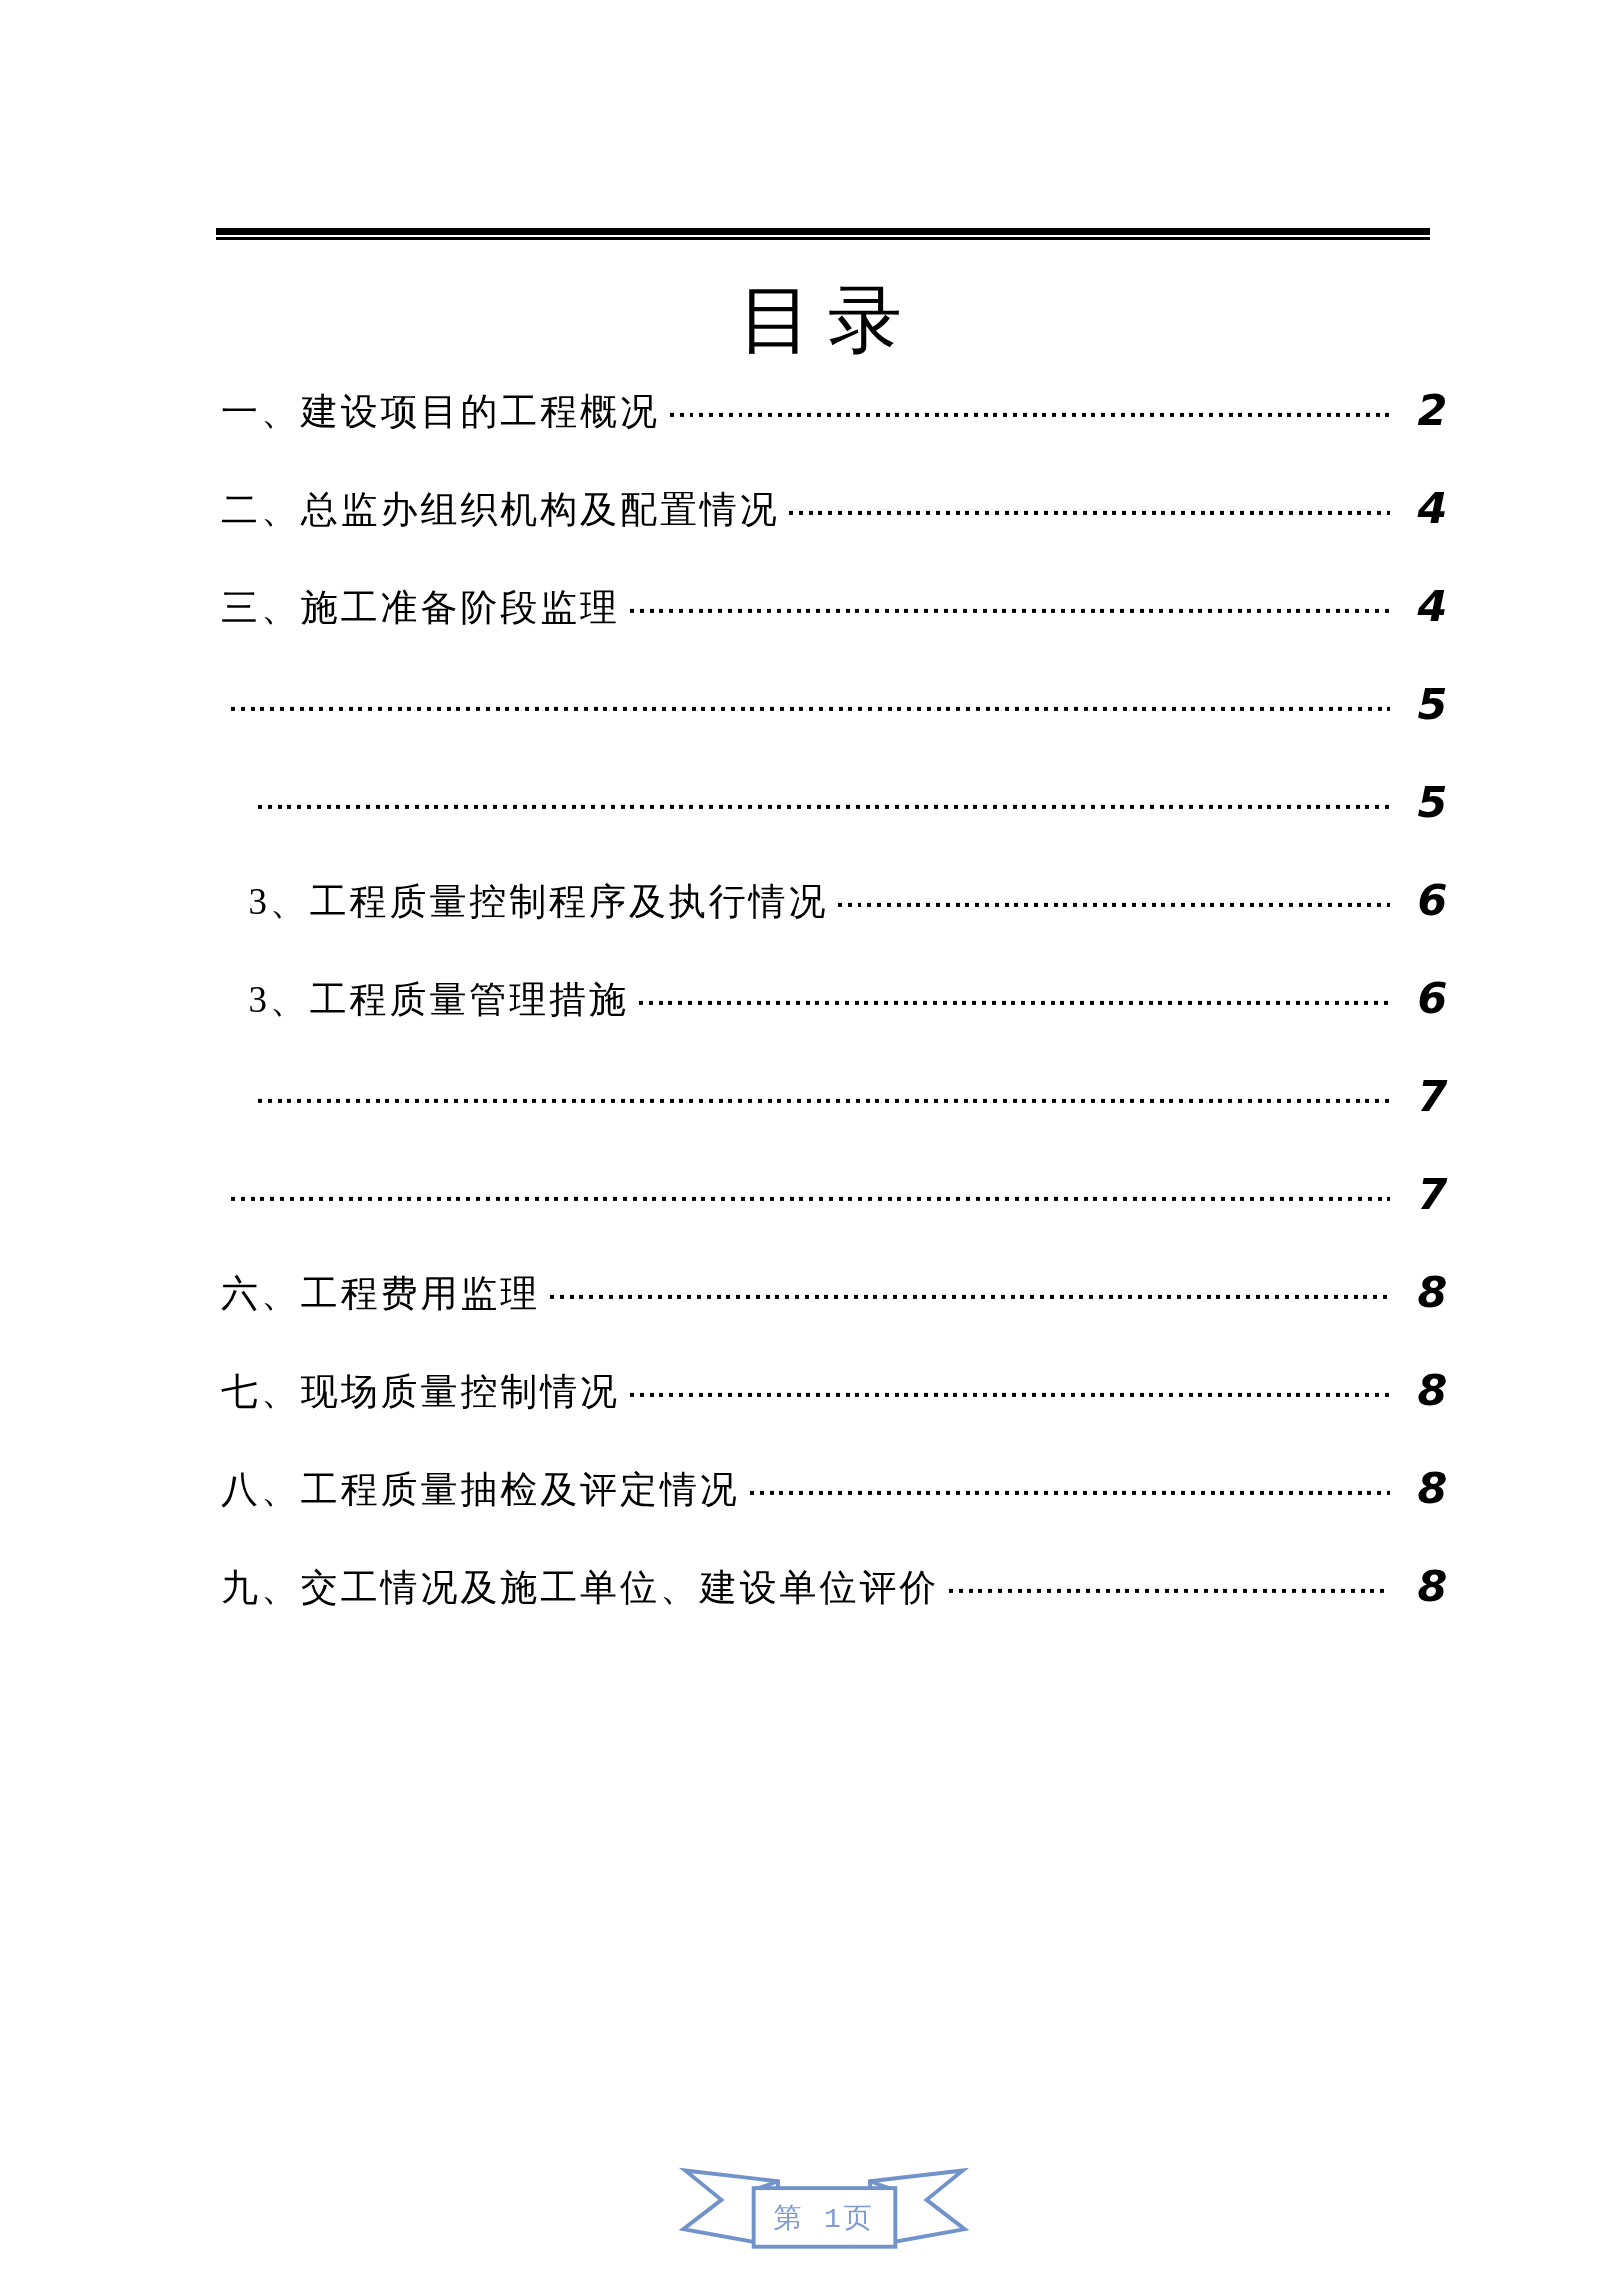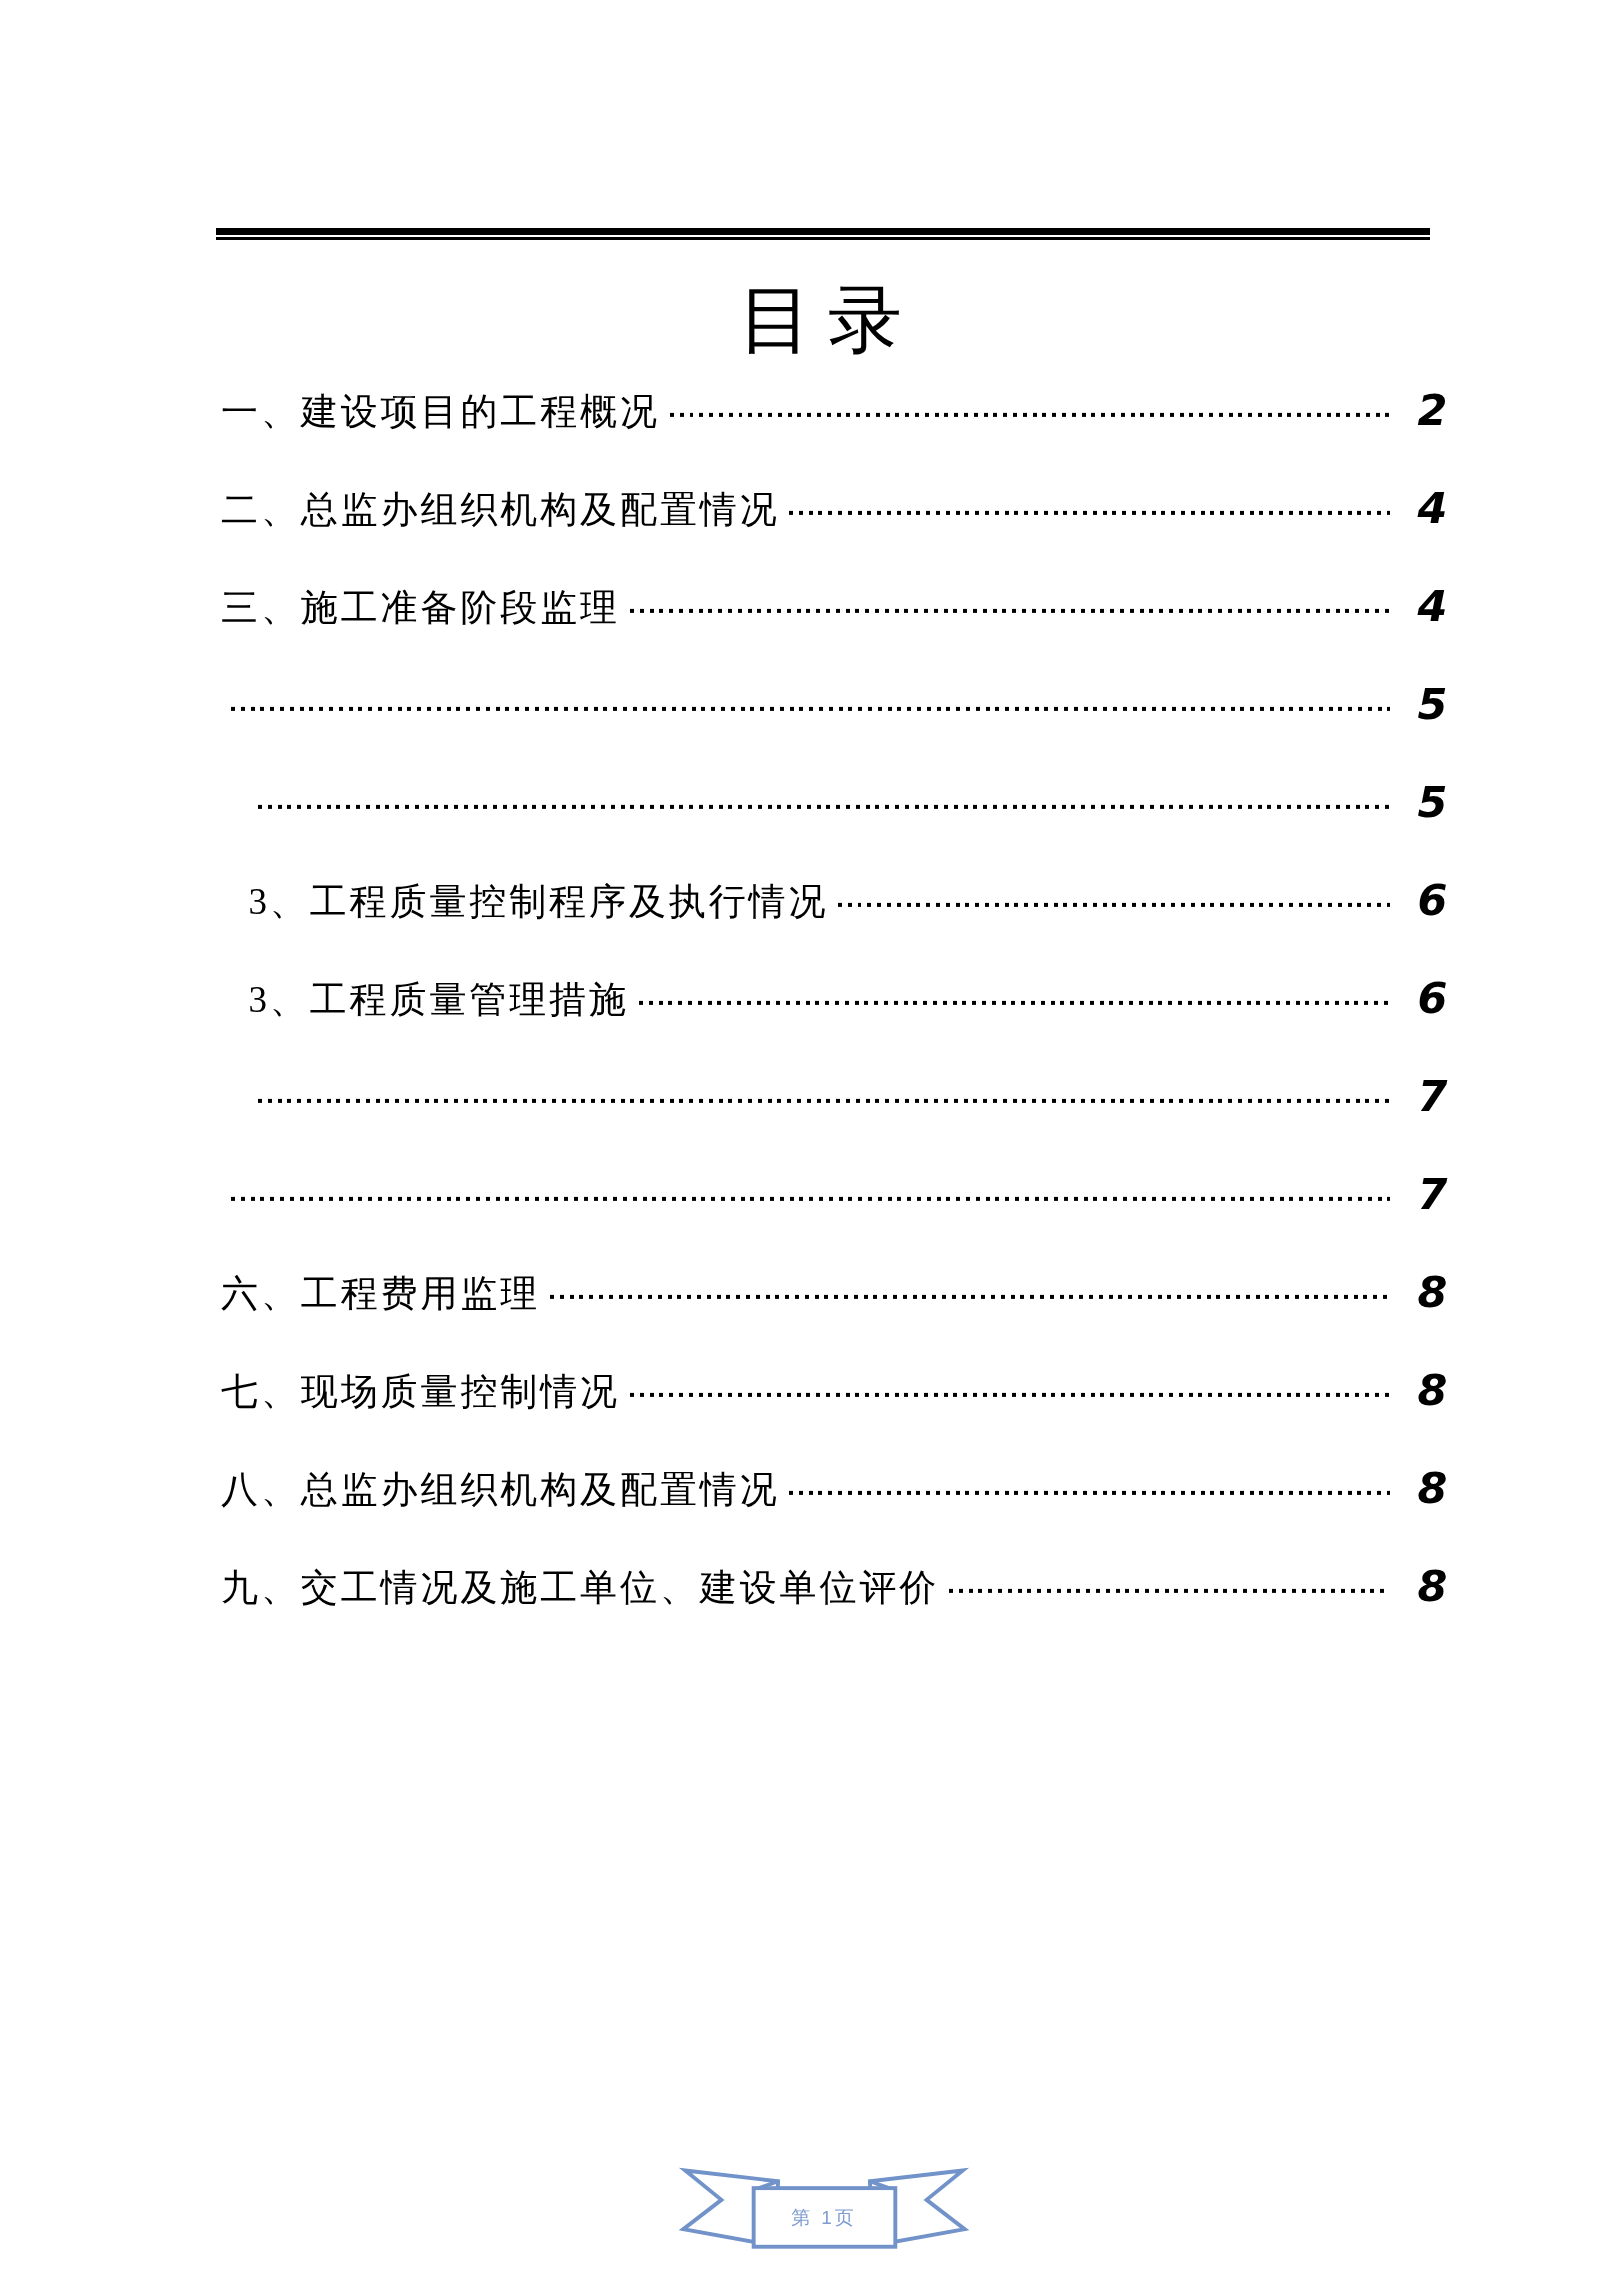--- a/index.html
+++ b/index.html
@@ -59,23 +59,23 @@
     font-family:"DejaVu Sans","Liberation Sans",sans-serif;
     transform:translateY(-2px);
   }
   .ribbon{
     position:absolute;left:667px;top:2151px;width:314px;height:127px;
   }
   .ribbon svg{position:absolute;left:0;top:0;}
   .badge-text{
     position:absolute;left:86px;top:37px;width:142px;height:59px;
     display:flex;align-items:center;justify-content:center;
-    font-size:19px;letter-spacing:2.9px;
+    font-size:28px;letter-spacing:2.9px;
     color:var(--badge-text);
-    font-family:Liberation Sans, sans-serif;
+    font-family:Liberation Mono, monospace;
   }
 </style>
 </head>
 <body>
 
 <div class="page">
 
   <div class="double-rule">
     <div class="rule-thick"></div>
     <div class="rule-thin"></div>
@@ -129,21 +129,21 @@
       <span class="lbl">六、工程费用监理</span>
       <span class="leader"></span>
       <span class="pg">8</span>
     </div>
     <div class="toc-row">
       <span class="lbl">七、现场质量控制情况</span>
       <span class="leader"></span>
       <span class="pg">8</span>
     </div>
     <div class="toc-row">
-      <span class="lbl">八、总监办组织机构及配置情况</span>
+      <span class="lbl">八、工程质量抽检及评定情况</span>
       <span class="leader"></span>
       <span class="pg">8</span>
     </div>
     <div class="toc-row">
       <span class="lbl">九、交工情况及施工单位、建设单位评价</span>
       <span class="leader"></span>
       <span class="pg">8</span>
     </div>
   </div>
 

